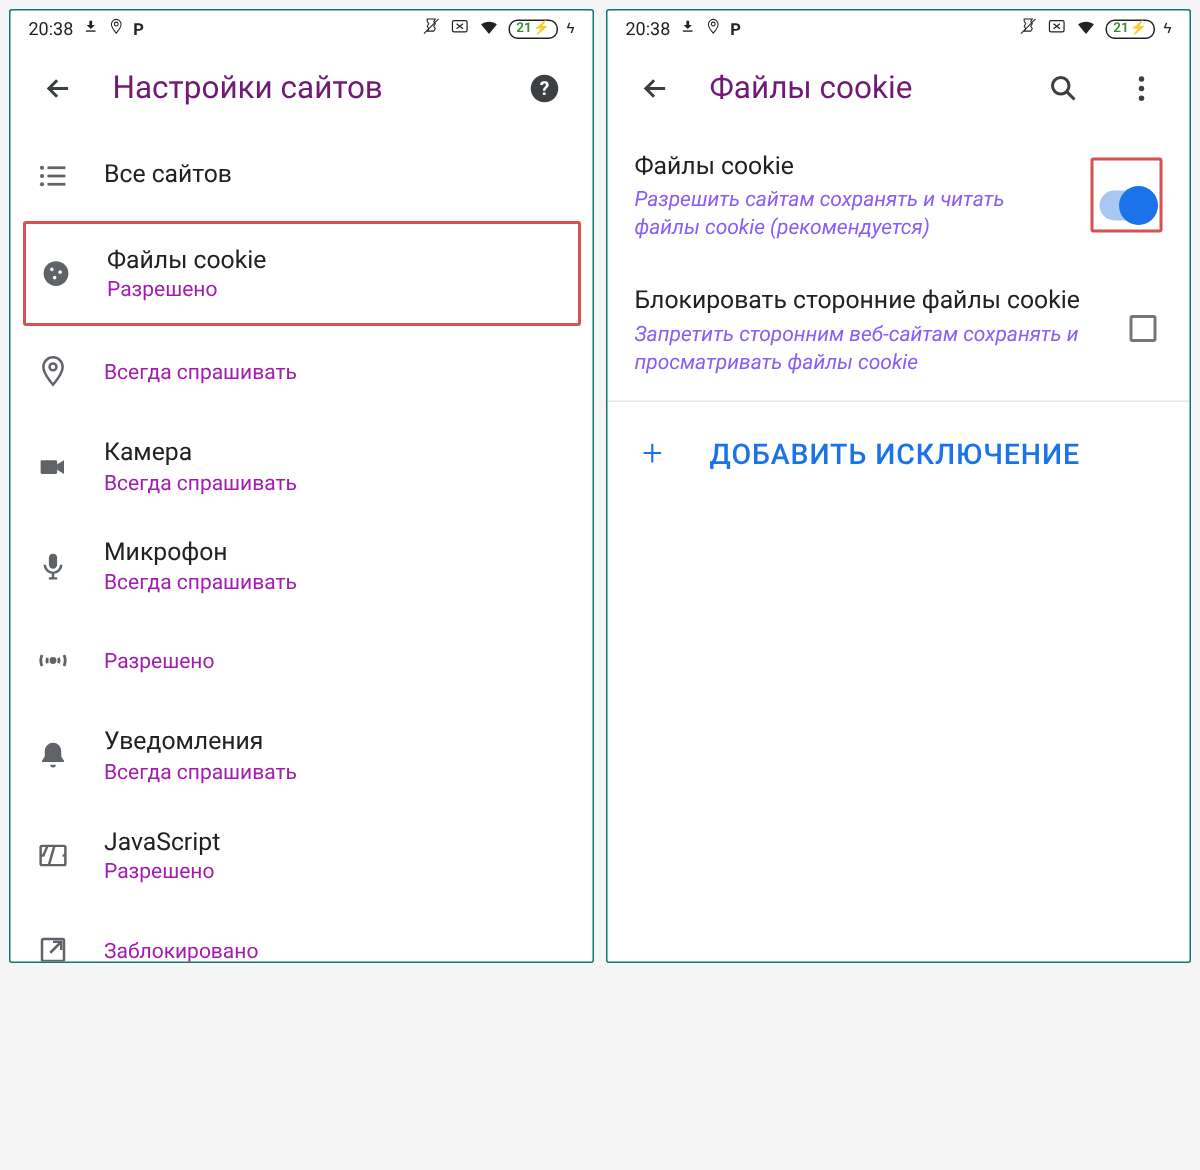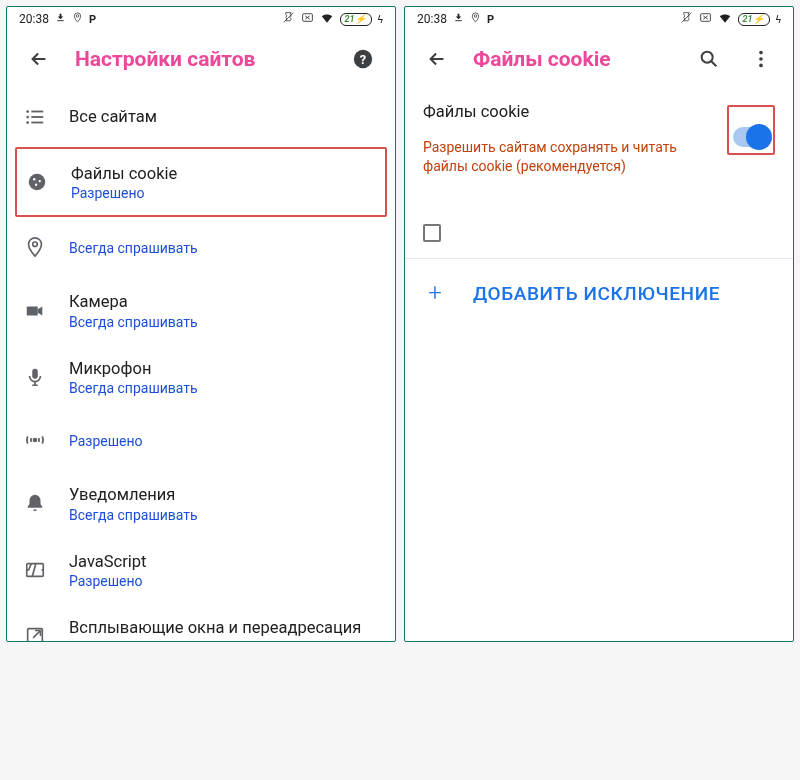--- a/index.html
+++ b/index.html
@@ -39,33 +39,32 @@
       display: inline-flex;
       align-items: center;
       border: 1.2px solid #222;
       border-radius: 6px;
       padding: 0px 4px;
       font-size: 9px;
       height: 13px;
       line-height: 11px;
       color: #3a8a3a;
       font-weight: 600;
-      font-style: italic;
     }
     .appbar {
       height: 56px;
       display: flex;
       align-items: center;
       padding: 0 16px;
       gap: 20px;
     }
     .appbar .title {
       font-size: 21px;
-      font-weight: 700;
-      color: #ec4899;
+      font-weight: 400;
+      color: #701a75;
       flex: 1;
     }
     .appbar .icon-btn {
       display: flex;
       align-items: center;
       justify-content: center;
       width: 32px;
       height: 32px;
       color: #3c4043;
     }
@@ -85,38 +84,38 @@
       color: #5f6368;
     }
     .setting-row .txt { flex: 1; }
     .setting-row .lbl {
       font-size: 16.5px;
       color: #202124;
       line-height: 1.3;
     }
     .setting-row .sub {
       font-size: 14px;
-      color: #1d4ed8;
+      color: #a21caf;
       margin-top: 1px;
     }
     .hl-red {
       border: 2px solid #d85050;
       margin: 0 8px;
       border-radius: 2px;
     }
     .hl-red .setting-row { padding-left: 8px; padding-right: 10px; }
     .row2 {
       display: flex;
       padding: 14px 18px;
       gap: 14px;
       align-items: flex-start;
     }
     .row2 .txt { flex: 1; }
     .row2 .lbl { font-size: 16.5px; color: #202124; line-height: 1.3; }
-    .row2 .sub { font-size: 14px; color: #c2410c; margin-top: 16px; line-height: 1.35; }
+    .row2 .sub { font-size: 14px; color: #8b5cf6; margin-top: 2px; line-height: 1.35; font-style: italic; }
     .toggle {
       width: 36px;
       height: 20px;
       background: #a9c7f0;
       border-radius: 10px;
       position: relative;
       margin-top: 14px;
     }
     .toggle::after {
       content: "";
@@ -234,21 +233,21 @@
         <svg width="22" height="22" viewBox="0 0 24 24" fill="#5f6368">
             <circle cx="4" cy="6" r="1.5"></circle>
             <rect x="8" y="5" width="13" height="2"></rect>
             <circle cx="4" cy="12" r="1.5"></circle>
             <rect x="8" y="11" width="13" height="2"></rect>
             <circle cx="4" cy="18" r="1.5"></circle>
             <rect x="8" y="17" width="13" height="2"></rect>
           </svg>
       </div>
       <div class="txt">
-        <div class="lbl">Все сайтам</div>
+        <div class="lbl">Все сайтов</div>
       </div>
     </div>
 
     <div class="hl-red">
       <div class="setting-row">
         <div class="icn">
           <svg width="22" height="22" viewBox="0 0 24 24" fill="#5f6368">
               <circle cx="12" cy="12" r="9"></circle>
               <circle cx="9" cy="9" r="1.3" fill="#fff"></circle>
               <circle cx="15" cy="11" r="1.3" fill="#fff"></circle>
@@ -339,21 +338,20 @@
     </div>
 
     <div class="setting-row">
       <div class="icn">
         <svg width="22" height="22" viewBox="0 0 24 24" fill="none" stroke="#5f6368" stroke-width="1.8">
             <rect x="4" y="4" width="16" height="16" rx="1"></rect>
             <path d="M10 14l8-8M18 12V6h-6"></path>
           </svg>
       </div>
       <div class="txt">
-        <div class="lbl">Всплывающие окна и переадресация</div>
         <div class="sub">Заблокировано</div>
       </div>
     </div>
   </div>
 </div>
 
 <div class="phone">
   <div class="statusbar">
     <div class="left">
       <span>20:38</span>
@@ -423,20 +421,24 @@
       <div class="txt">
         <div class="lbl">Файлы cookie</div>
         <div class="sub">Разрешить сайтам сохранять и читать файлы cookie (рекомендуется)</div>
       </div>
       <div class="toggle-wrap">
         <div class="toggle"></div>
       </div>
     </div>
 
     <div class="row2">
+      <div class="txt">
+        <div class="lbl">Блокировать сторонние файлы cookie</div>
+        <div class="sub">Запретить сторонним веб-сайтам сохранять и просматривать файлы cookie</div>
+      </div>
       <div class="chkbox"></div>
     </div>
 
     <div class="divider"></div>
 
     <div class="add-row">
       <div class="plus">+</div>
       <div class="add-label">ДОБАВИТЬ ИСКЛЮЧЕНИЕ</div>
     </div>
   </div>

